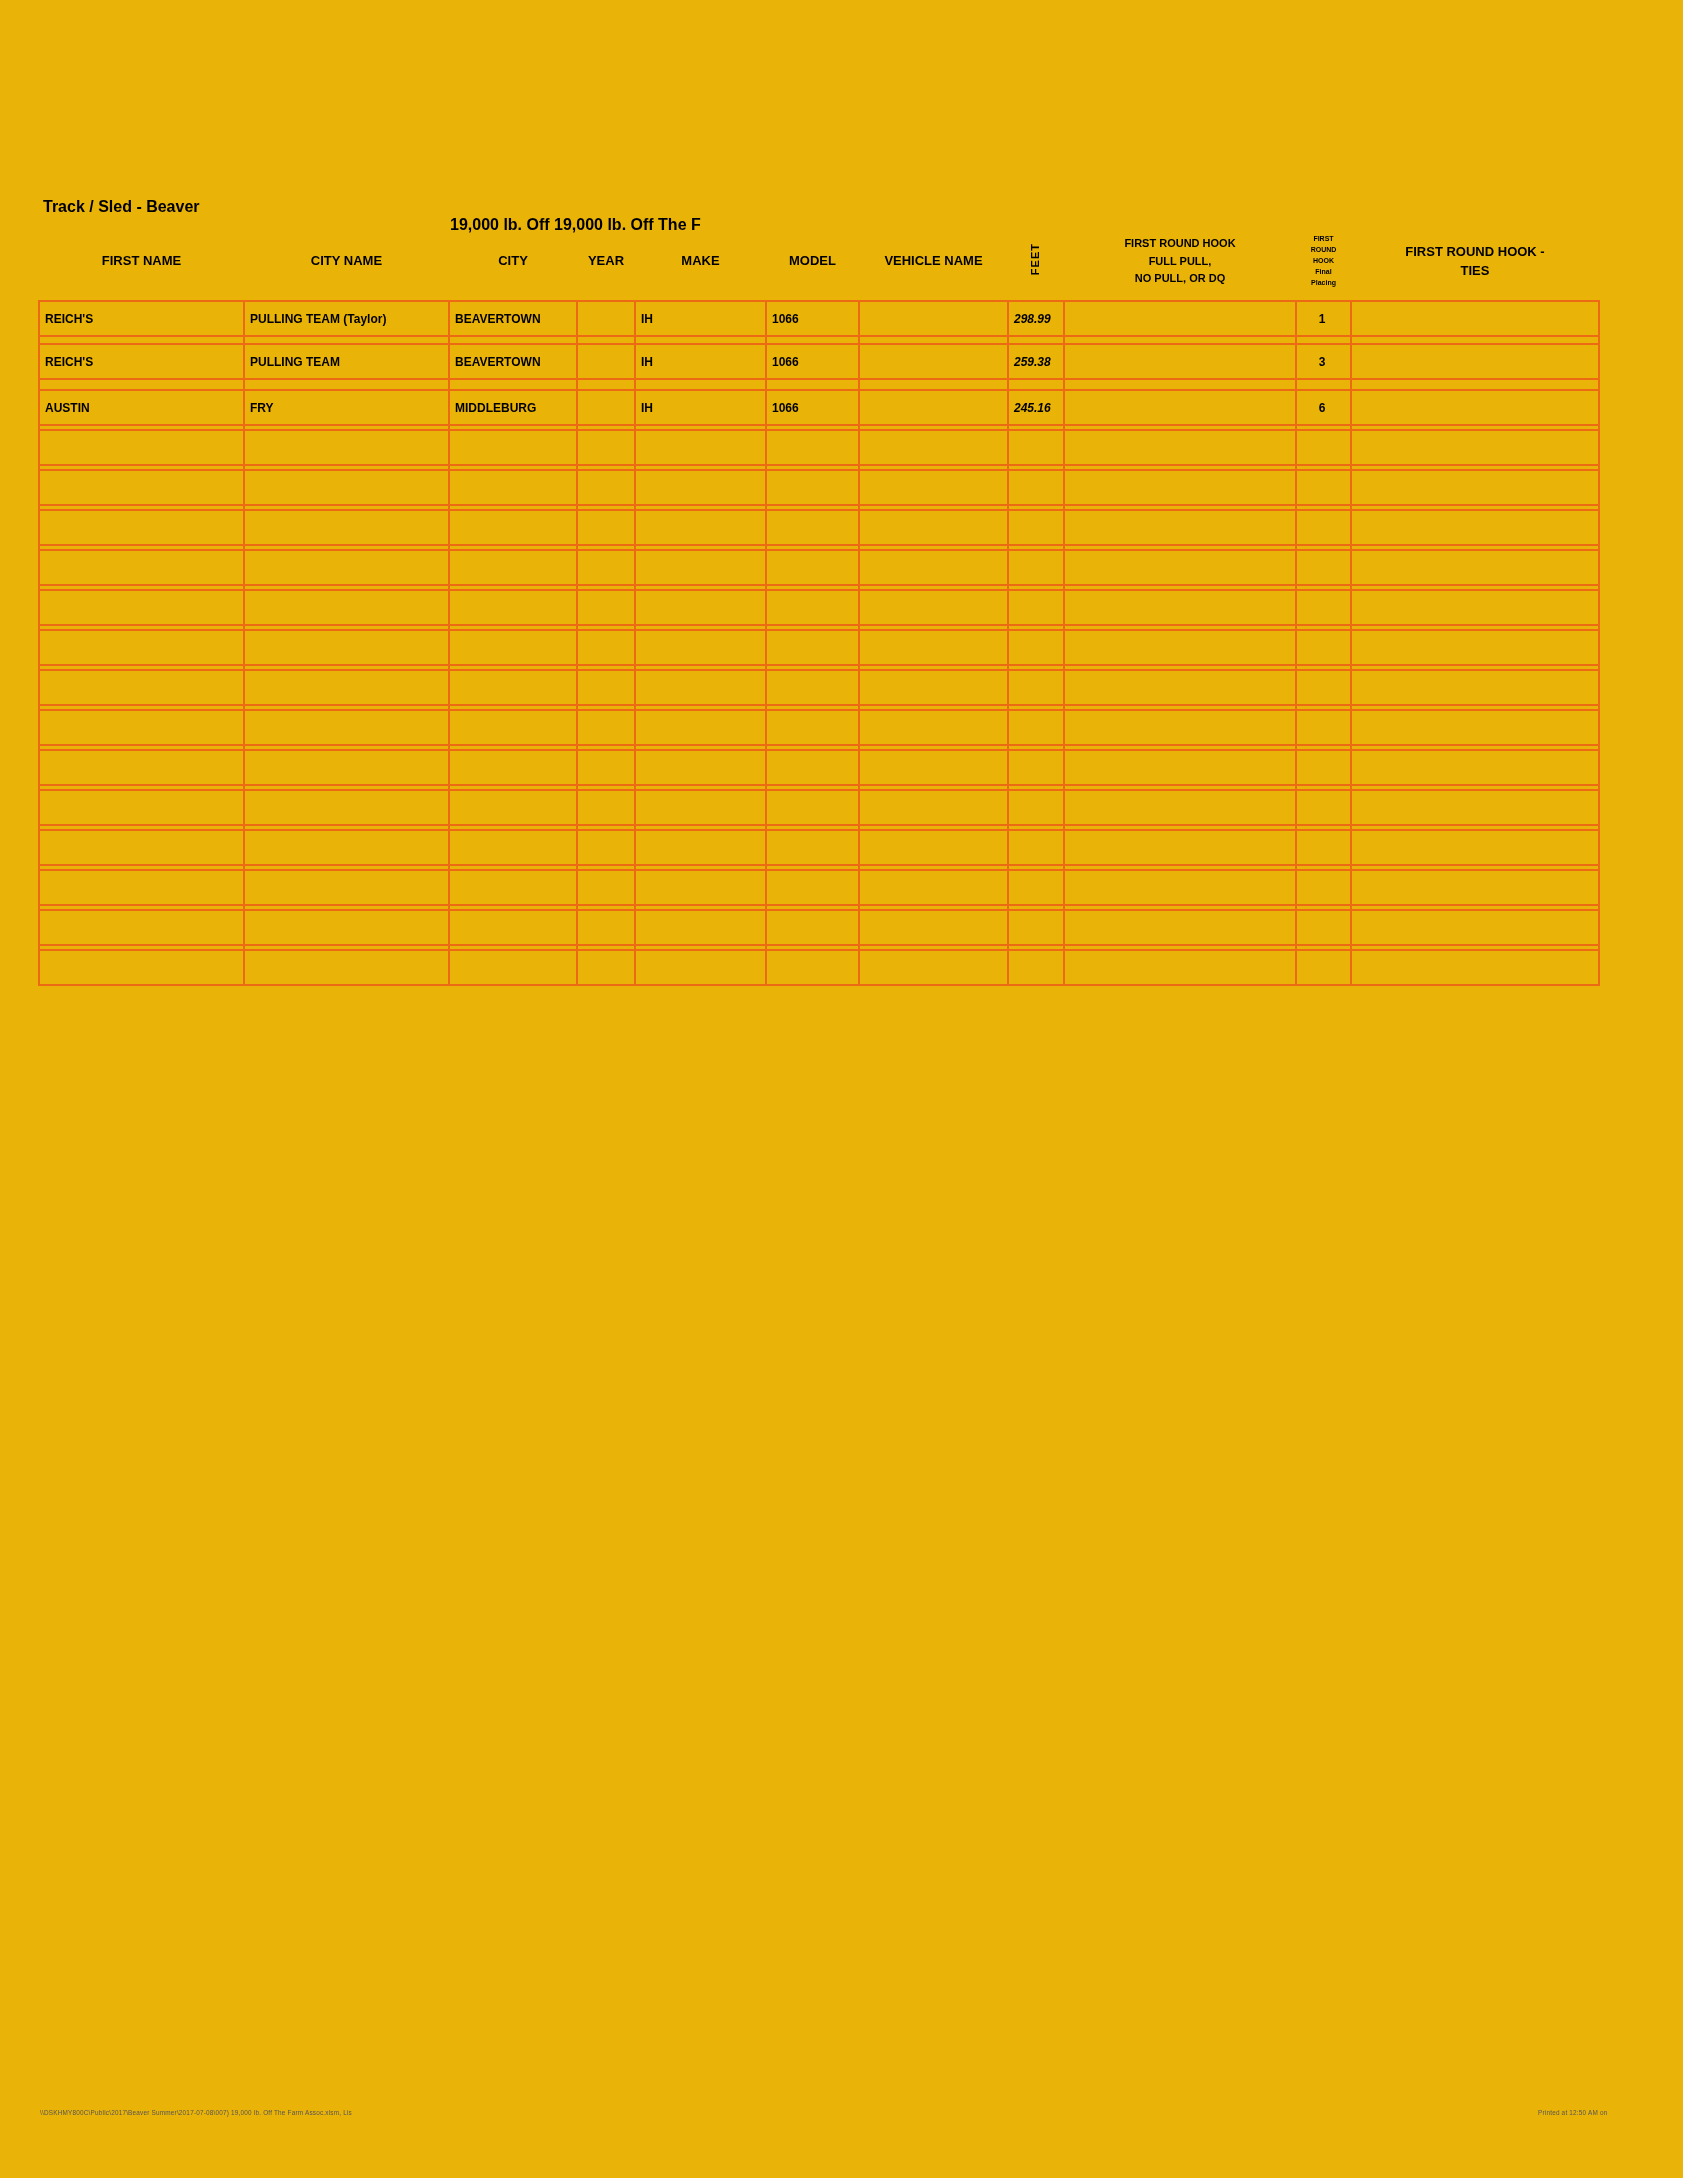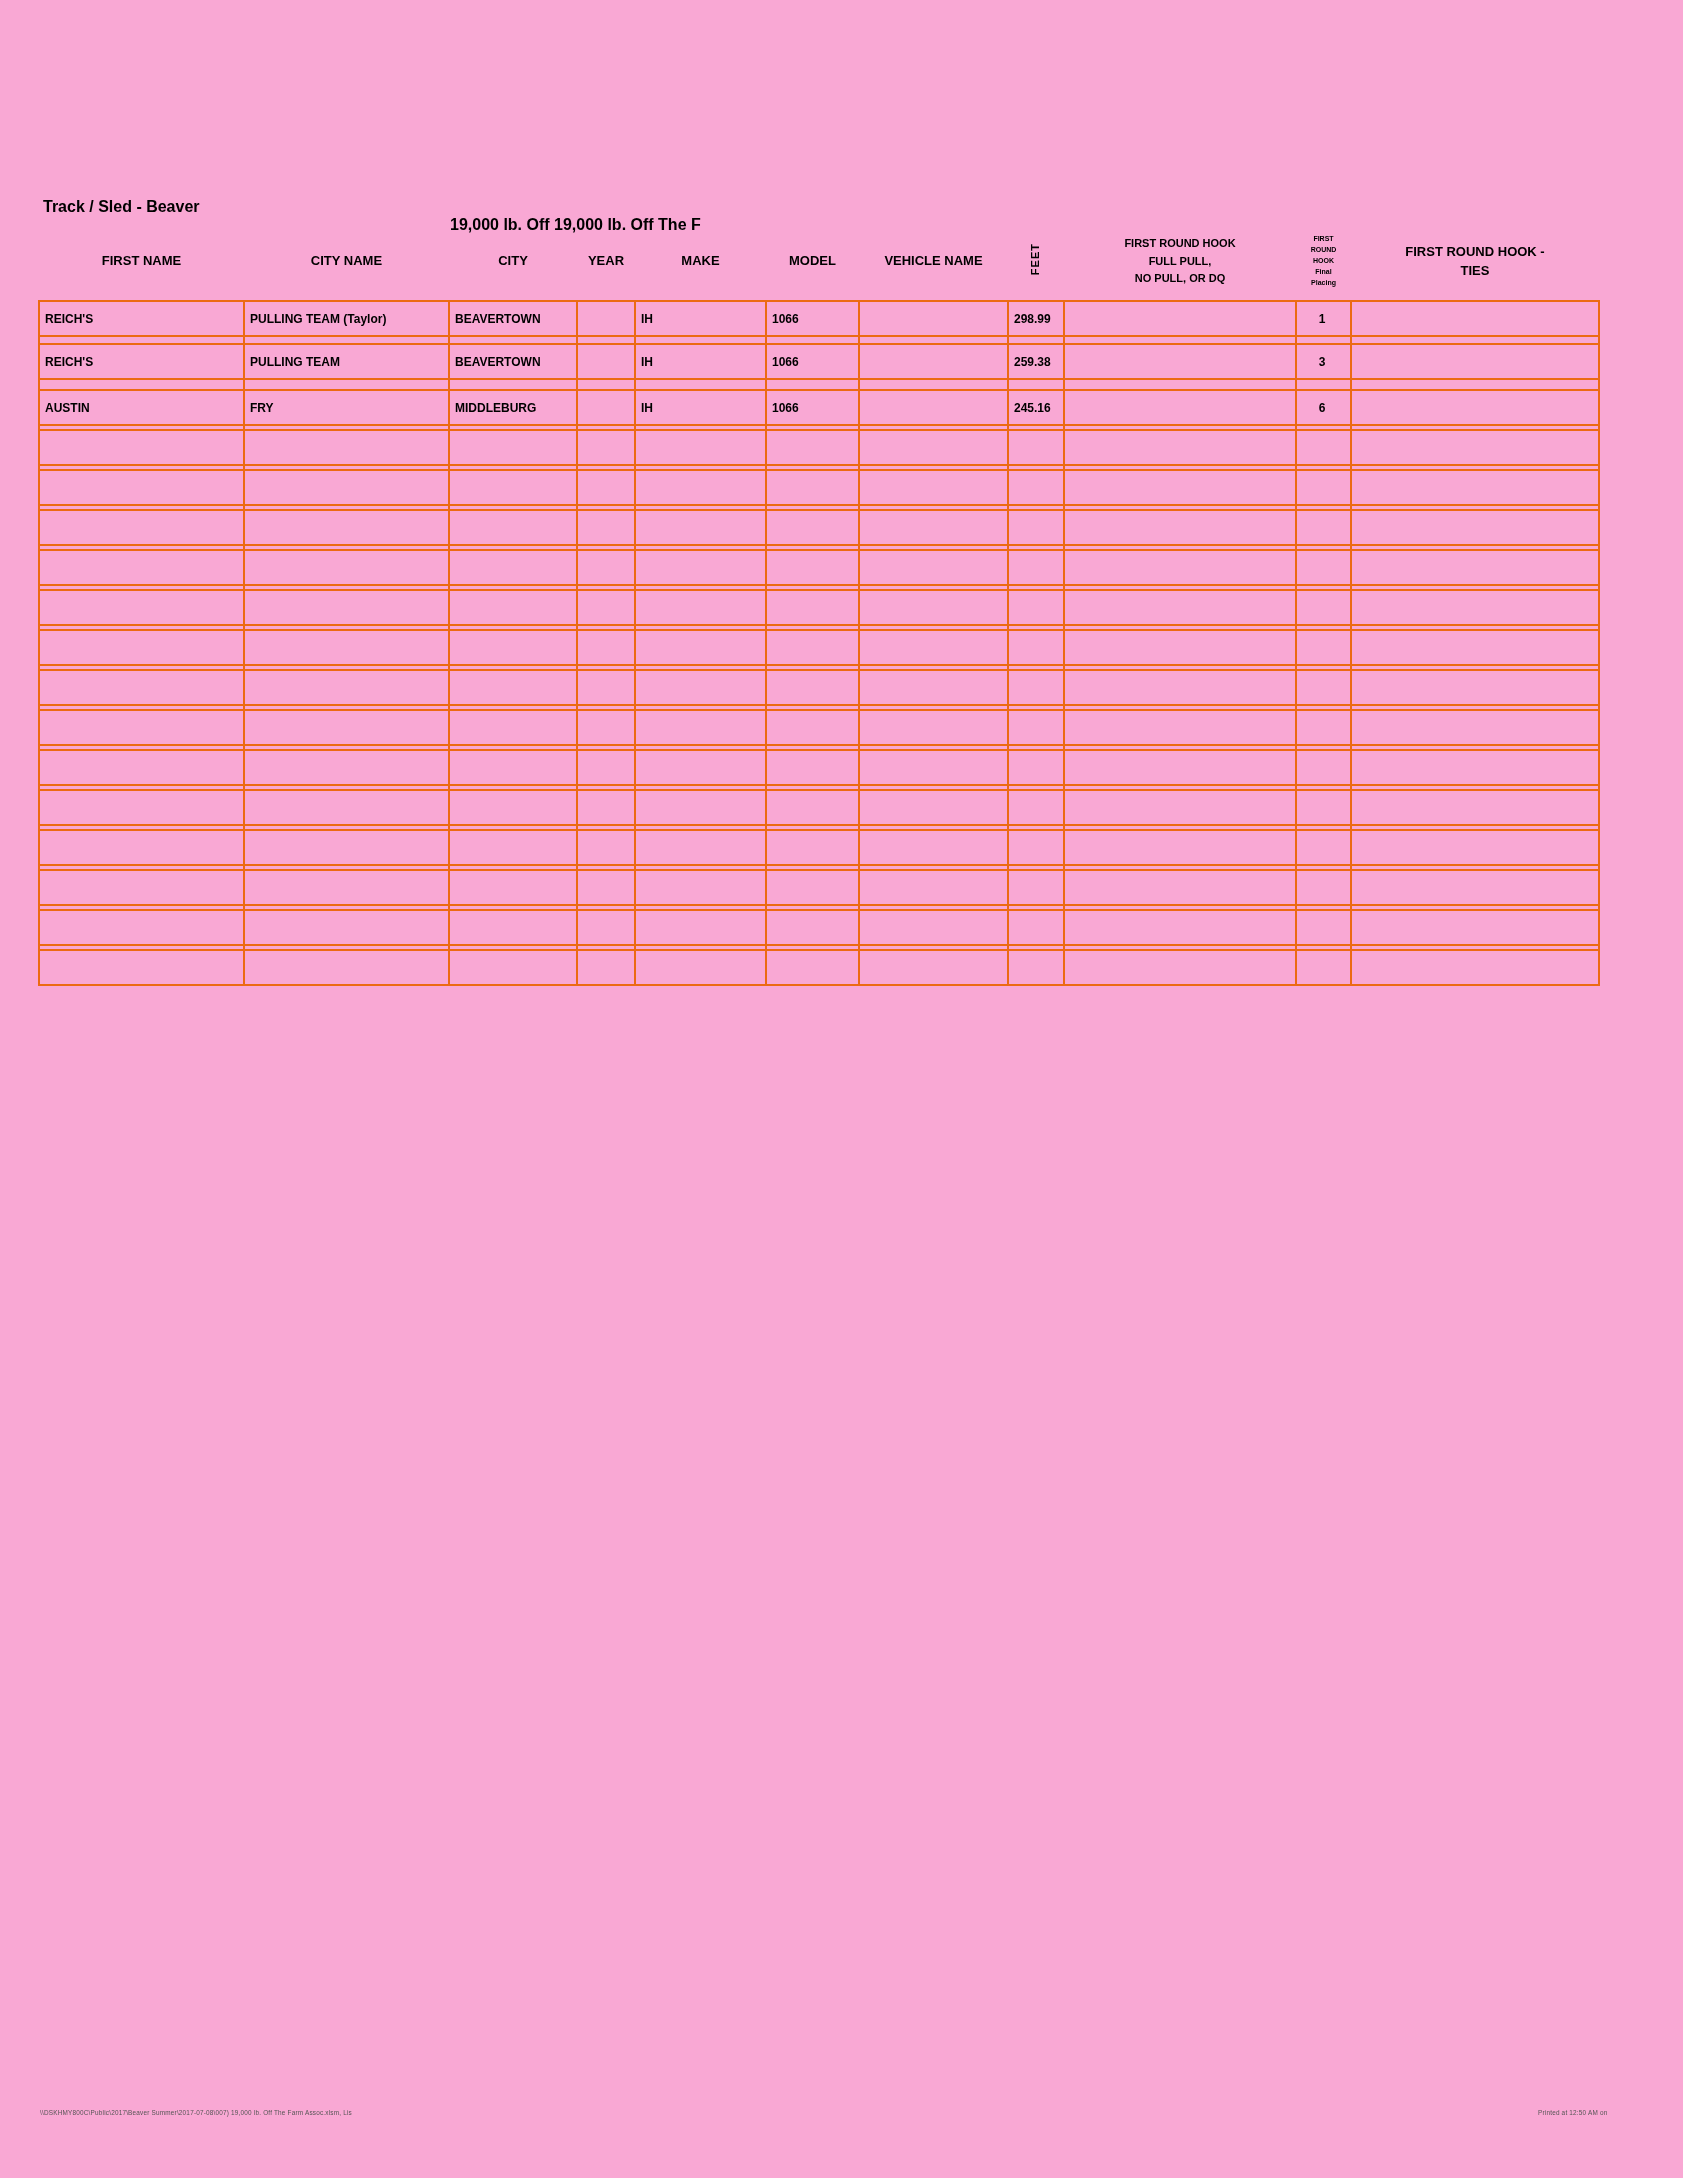--- a/index.html
+++ b/index.html
@@ -1,18 +1,18 @@
 <!DOCTYPE html>
 <html style="--orange: #EC6A13;"><head>
 <meta charset="utf-8">
 <style>
   :root { --orange:#EC6A13; }
   html,body { margin:0; padding:0; background:#ffffff; }
   .sheet {
-    position:relative; width:1683px; height:2178px; background:#f9a8d4;
+    position:relative; width:1683px; height:2178px; background:#eab308;
     font-family:"Liberation Sans", sans-serif; color:#000; overflow:hidden;
   }
   .title-left {
     position:absolute; left:43px; top:198px;
     font-size:16px; font-weight:bold; white-space:nowrap;
   }
   .title-right {
     position:absolute; left:450px; top:216px;
     font-size:16px; font-weight:bold; white-space:nowrap;
   }
@@ -30,21 +30,21 @@
   th.h-feet span.rot {
     display:inline-block; writing-mode:vertical-rl; transform:rotate(180deg);
     font-size:11px; font-weight:bold; letter-spacing:1px;
   }
   tbody td {
     border:2px solid var(--orange); height:33px;
     font-size:12px; font-weight:bold; vertical-align:middle;
     padding:0 3px 0 5px; white-space:nowrap; overflow:visible;
   }
   tbody tr.spacer td { border-top:0; border-bottom:0; height:3px; padding:0; }
-  tbody td.num { text-align:center; padding-right:16px; }
+  tbody td.num { text-align:center; padding-right:16px;font-style:italic; }
   tbody td.ctr { text-align:center; padding-left:0; }
   .footer-left {
     position:absolute; left:40px; top:2109px;
     font-size:6.4px; color:#555; white-space:nowrap; letter-spacing:0.2px;
   }
   .footer-right {
     position:absolute; left:1538px; top:2109px;
     font-size:6.4px; color:#555; white-space:nowrap; letter-spacing:0.2px;
   }
 </style>

